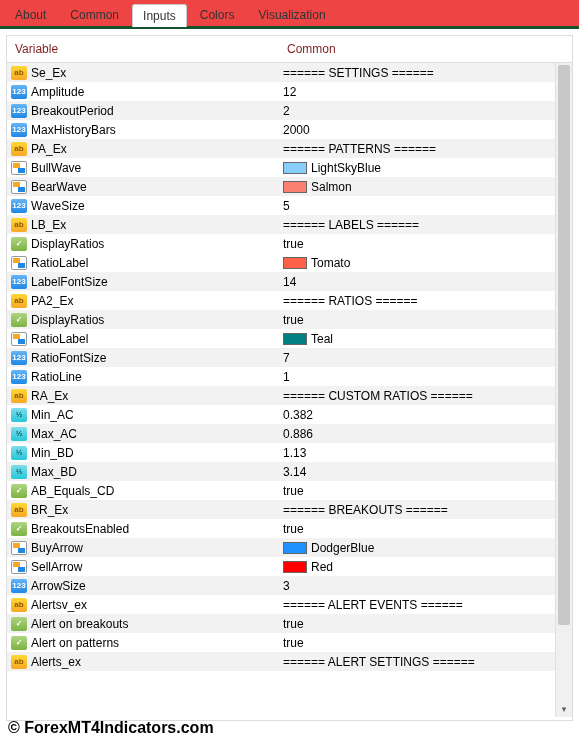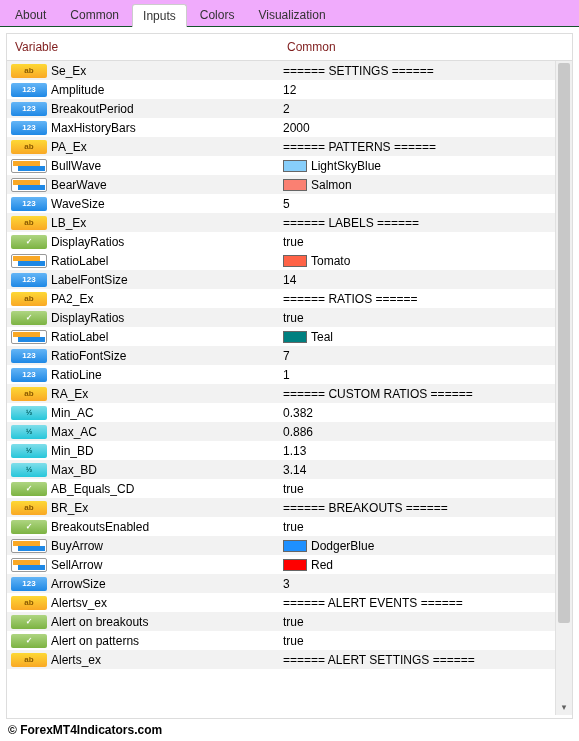--- a/index.html
+++ b/index.html
@@ -7,22 +7,22 @@
       font-family: "Segoe UI", Tahoma, Arial, sans-serif;
       font-size: 12px;
       background: #fff;
       width: 579px;
       height: 741px;
       overflow: hidden;
     }
     .tabs {
       display: flex;
       padding: 3px 12px 0 4px;
-      border-bottom: 1px solid #14532d;
-      background: #f0abfc;
+      border-bottom: 3px solid #14532d;
+      background: #ef4444;
     }
     .tab {
       padding: 4px 10px;
       border: 1px solid transparent;
       border-bottom: none;
       cursor: pointer;
       color: #333;
       margin-right: 2px;
     }
     .tab.active {
@@ -56,21 +56,21 @@
     .grid tbody tr { height: 19px; }
     .grid tbody tr.odd td { background: #f2f2f2; }
     .grid tbody tr.even td { background: #fff; }
     .grid td {
       padding: 2px 4px;
       border: none;
       vertical-align: middle;
     }
     .var-cell { display: flex; align-items: center; gap: 4px; }
     .icon {
-      width: 36px; height: 14px;
+      width: 16px; height: 14px;
       display: inline-flex;
       align-items: center;
       justify-content: center;
       font-size: 8px;
       font-weight: bold;
       border-radius: 2px;
       color: #fff;
       flex-shrink: 0;
     }
     .ic-str { background: linear-gradient(#fdd835,#f9a825); color:#8a5a00; }
@@ -106,21 +106,21 @@
       background:#c8c8c8; border-radius:2px;
     }
     .scroll-arrow {
       position:absolute; left:0; right:0; height:17px;
       display:flex; align-items:center; justify-content:center;
       color:#606060; font-size:9px;
     }
     .scroll-arrow.down { bottom:0; }
     .watermark {
       position:absolute; left:8px; bottom:4px;
-      font-size:12px; font-weight:bold; color:#000;
+      font-size:16px; font-weight:bold; color:#000;
     }
     .grid-body { height: 654px; overflow:hidden; position:relative; }
     .grid-body table { width: calc(100% - 17px); }
   </style>
 </head>
 <body>
 
 <div class="tabs" id="tabs">
     <div class="tab">About</div>
     <div class="tab">Common</div>

